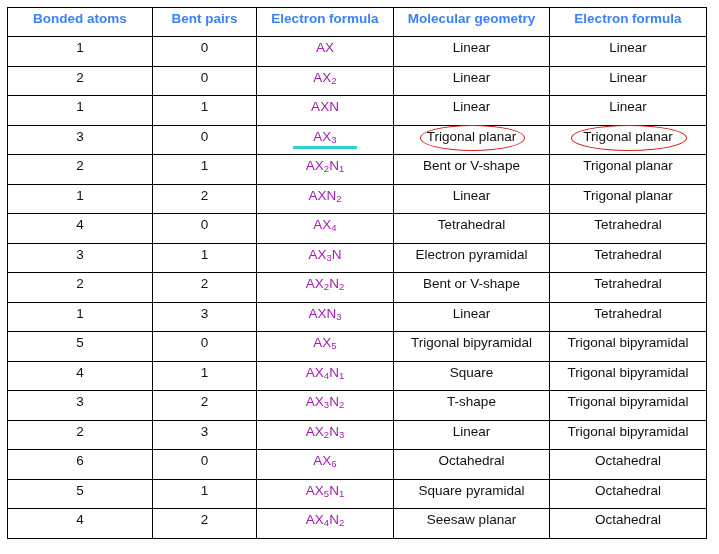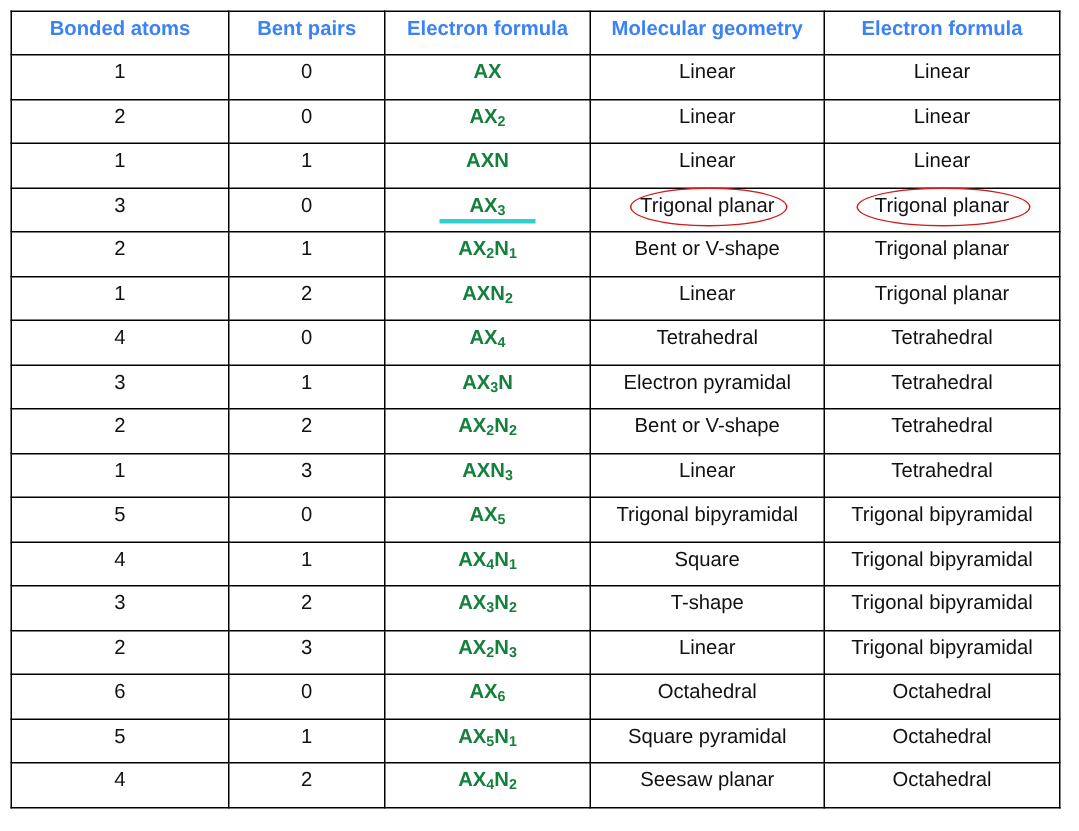--- a/index.html
+++ b/index.html
@@ -14,21 +14,21 @@
     border: 1.5px solid #000;
     height: 28.5px; padding: 0; text-align: center; vertical-align: top;
     font-size: 13.5px; color: #111; line-height: 22px;
   }
   table.vsepr th {
     color: #3b82f6; font-weight: bold; font-size: 13.5px; line-height: 22px;
     height: 28px;
   }
   col.c1 { width: 145px; } col.c2 { width: 104px; } col.c3 { width: 137px; }
   col.c4 { width: 156px; } col.c5 { width: 157px; }
-  .formula { color: #15803d; font-weight: bold; position: relative; display: inline-block; }
+  .formula { color: #a21caf; font-weight: normal; position: relative; display: inline-block; }
   .formula sub { font-size: 9.5px; vertical-align: -2px; line-height: 0; }
   .cell-wrap { position: relative; display: inline-block; }
   .circle-mark {
     position: absolute; border: 1.3px solid #d01c1c; border-radius: 50%;
     pointer-events: none;
   }
   .underline-mark {
     position: absolute; height: 3px; background: #2fd0d0; pointer-events: none;
   }
 </style>

